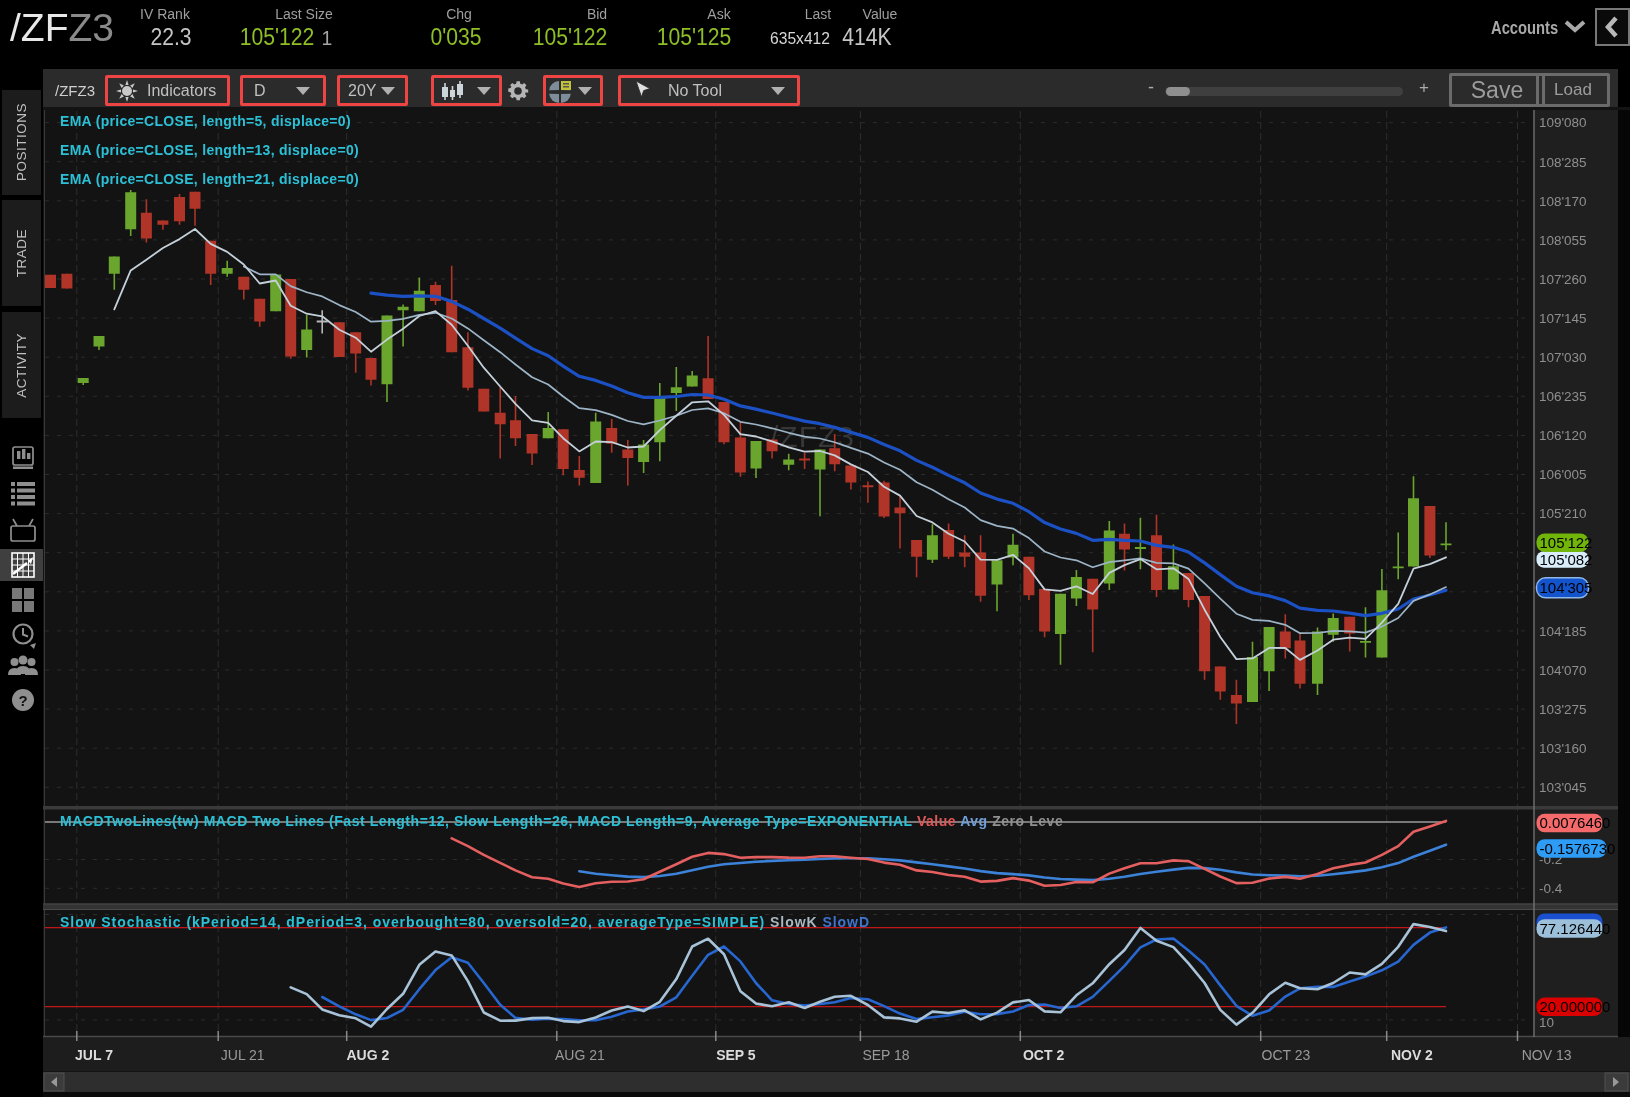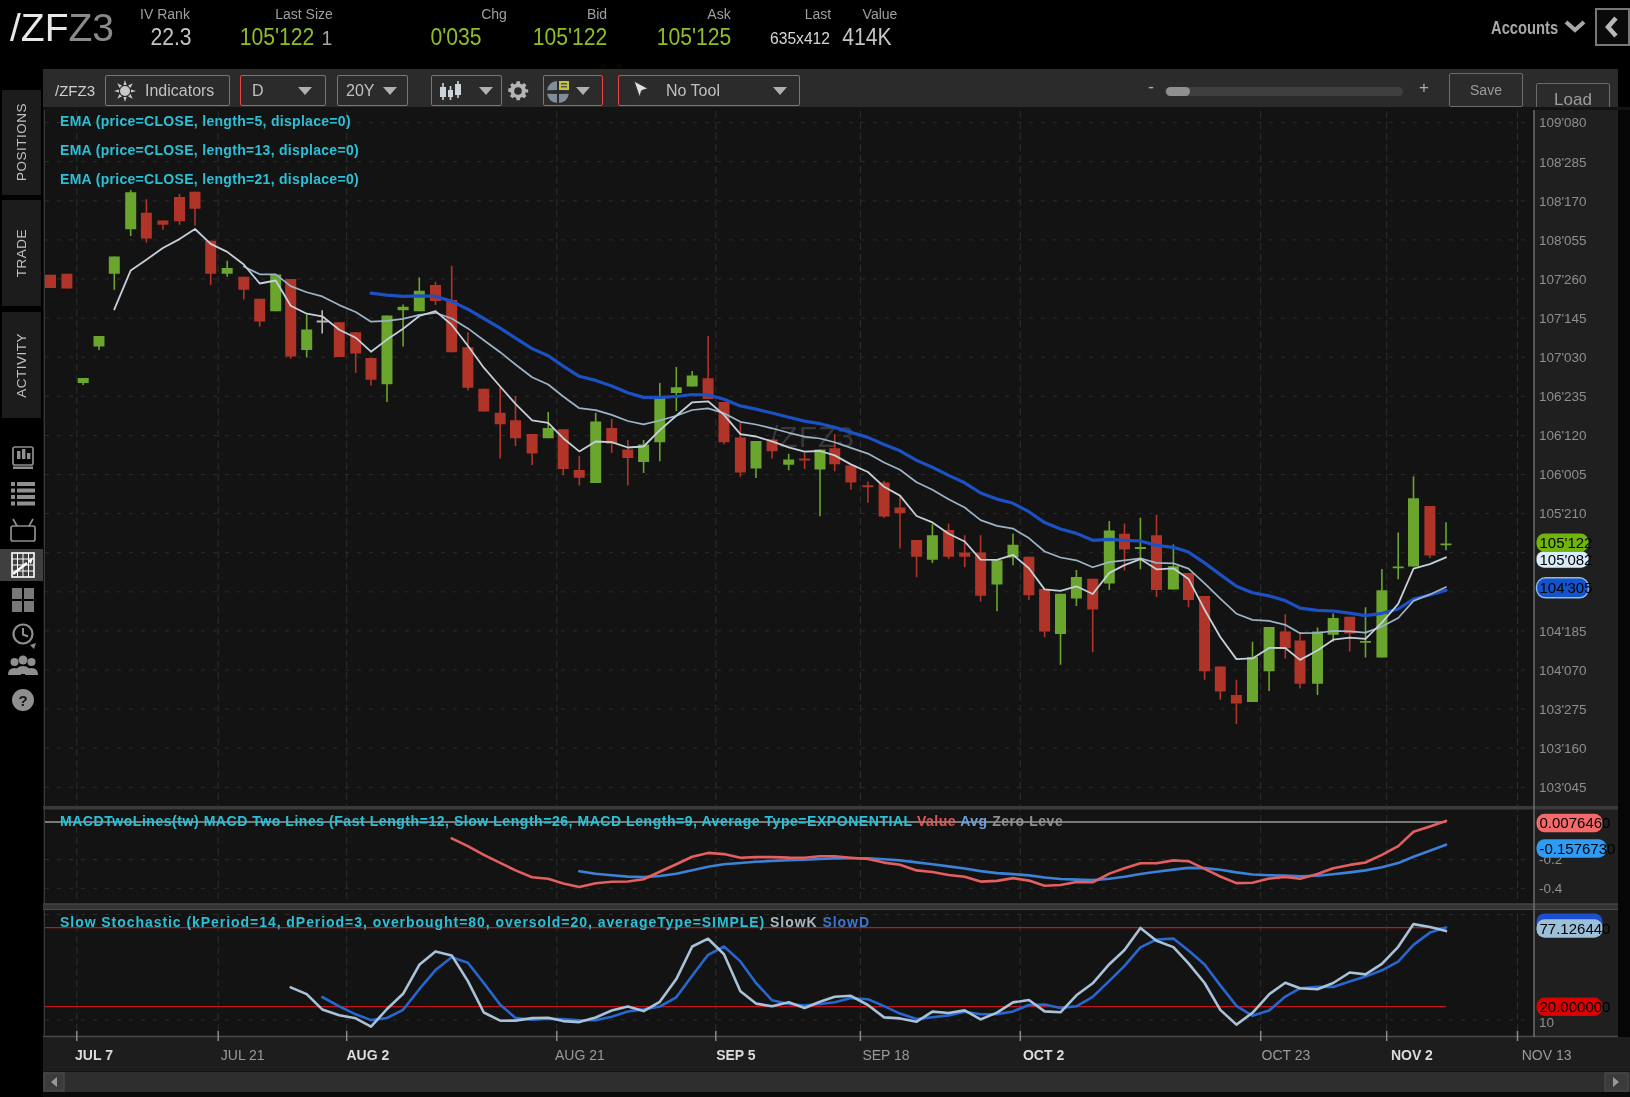--- a/index.html
+++ b/index.html
@@ -1,32 +1,32 @@
 <!DOCTYPE html>
 <html><head><meta charset="utf-8"><title>/ZFZ3</title><style>
 *{margin:0;padding:0;box-sizing:border-box}
 body{width:1630px;height:1097px;background:#000;font-family:"Liberation Sans",sans-serif;overflow:hidden;position:relative}
 .abs{position:absolute}
 .lbl{position:absolute;color:#9f9f9f;font-size:14px;top:6px;transform:translateX(-50%)}
 .val{position:absolute;font-size:23px;top:24px;transform:translateX(-50%) scaleX(.92);color:#c5c5c5}
 .grn{color:#8fbf25}
-.btn{position:absolute;top:6px;height:31px;border:1px solid #ef4444;border-radius:2px;color:#c0c0c0;font-size:16px;display:flex;align-items:center}
+.btn{position:absolute;top:6px;height:31px;border:3px solid #ef4444;border-radius:2px;color:#c0c0c0;font-size:16px;display:flex;align-items:center}
 .caret{width:0;height:0;border-left:7px solid transparent;border-right:7px solid transparent;border-top:8px solid #b0b0b0;display:inline-block}
 .tab{position:absolute;left:2px;width:39px;background:#1c1c1c;color:#c0c0c0;display:flex;align-items:center;justify-content:center}
 .tab span{transform:rotate(180deg);writing-mode:vertical-rl;font-size:13.5px;letter-spacing:.5px}
 </style></head><body>
 
 <div class="abs" style="left:0;top:0;width:1630px;height:69px;background:#000">
   <span class="abs" style="left:10px;top:6px;font-size:39px;color:#e8e8e8">/ZF<span style="color:#8a8a8a">Z3</span></span>
   <span class="lbl" style="left:165px">IV Rank</span>
     <span class="val" style="left:171px">22.3</span>
   <span class="lbl" style="left:304px">Last Size</span>
     <span class="val grn" style="left:277px">105'122</span>
     <span class="val" style="left:327px;font-size:21px;top:26px;color:#a5a5a5">1</span>
-  <span class="lbl" style="left:494px">Chg</span>
+  <span class="lbl" style="left:459px">Chg</span>
     <span class="val grn" style="left:456px">0'035</span>
   <span class="lbl" style="left:597px">Bid</span>
     <span class="val grn" style="left:570px">105'122</span>
   <span class="lbl" style="left:719px">Ask</span>
     <span class="val grn" style="left:694px">105'125</span>
   <span class="lbl" style="left:818px">Last</span>
     <span class="val" style="left:800px;font-size:17px;top:29px;color:#d6d6d6">635x412</span>
   <span class="lbl" style="left:880px">Value</span>
     <span class="val" style="left:867px">414K</span>
   <span class="abs" style="left:1491px;top:18px;font-size:18px;font-weight:bold;color:#a8a8a8;transform:scaleX(.82);transform-origin:0 0;display:inline-block">Accounts</span>
@@ -93,22 +93,22 @@
         <path d="M4 2l5.5 16 2.2-6.4 6.3-2z" fill="#e0e0e0" stroke="#333" stroke-width="1"></path>
       </svg>
     <span style="margin-left:16px">No Tool</span>
       <span class="caret" style="position:absolute;right:12px"></span>
     </div>
   <span class="abs" style="left:1105px;top:8px;color:#aaa;font-size:18px">-</span>
   <div class="abs" style="left:1122px;top:17.5px;width:238px;height:9px;background:#3f3f3f;border-radius:5px">
     <div style="position:absolute;left:1px;top:0px;width:24px;height:9px;background:#8f8f8f;border-radius:5px"></div>
     </div>
   <span class="abs" style="left:1376px;top:9px;color:#aaa;font-size:17px">+</span>
-  <div class="btn" style="left:1406px;top:4px;width:74px;height:34px;border-color:#6b6b6b;color:#9c9c9c;font-size:14px;justify-content:center">Save</div>
-  <div class="btn" style="left:1493px;top:14px;width:74px;height:34px;border-color:#6b6b6b;color:#9c9c9c;font-size:17px;justify-content:center">Load</div>
+  <div class="btn" style="left:1406px;top:4px;width:96px;height:34px;border-color:#6b6b6b;color:#9c9c9c;font-size:23px;justify-content:center">Save</div>
+  <div class="btn" style="left:1493px;top:4px;width:74px;height:34px;border-color:#6b6b6b;color:#9c9c9c;font-size:17px;justify-content:center">Load</div>
 </div>
 
 <div class="abs" style="left:0;top:69px;width:43px;height:1028px;background:#000">
   <div class="tab" style="top:21px;height:105px">
       <span>POSITIONS</span>
     </div>
   <div class="tab" style="top:131px;height:106px">
       <span>TRADE</span>
     </div>
   <div class="tab" style="top:243px;height:106px">

